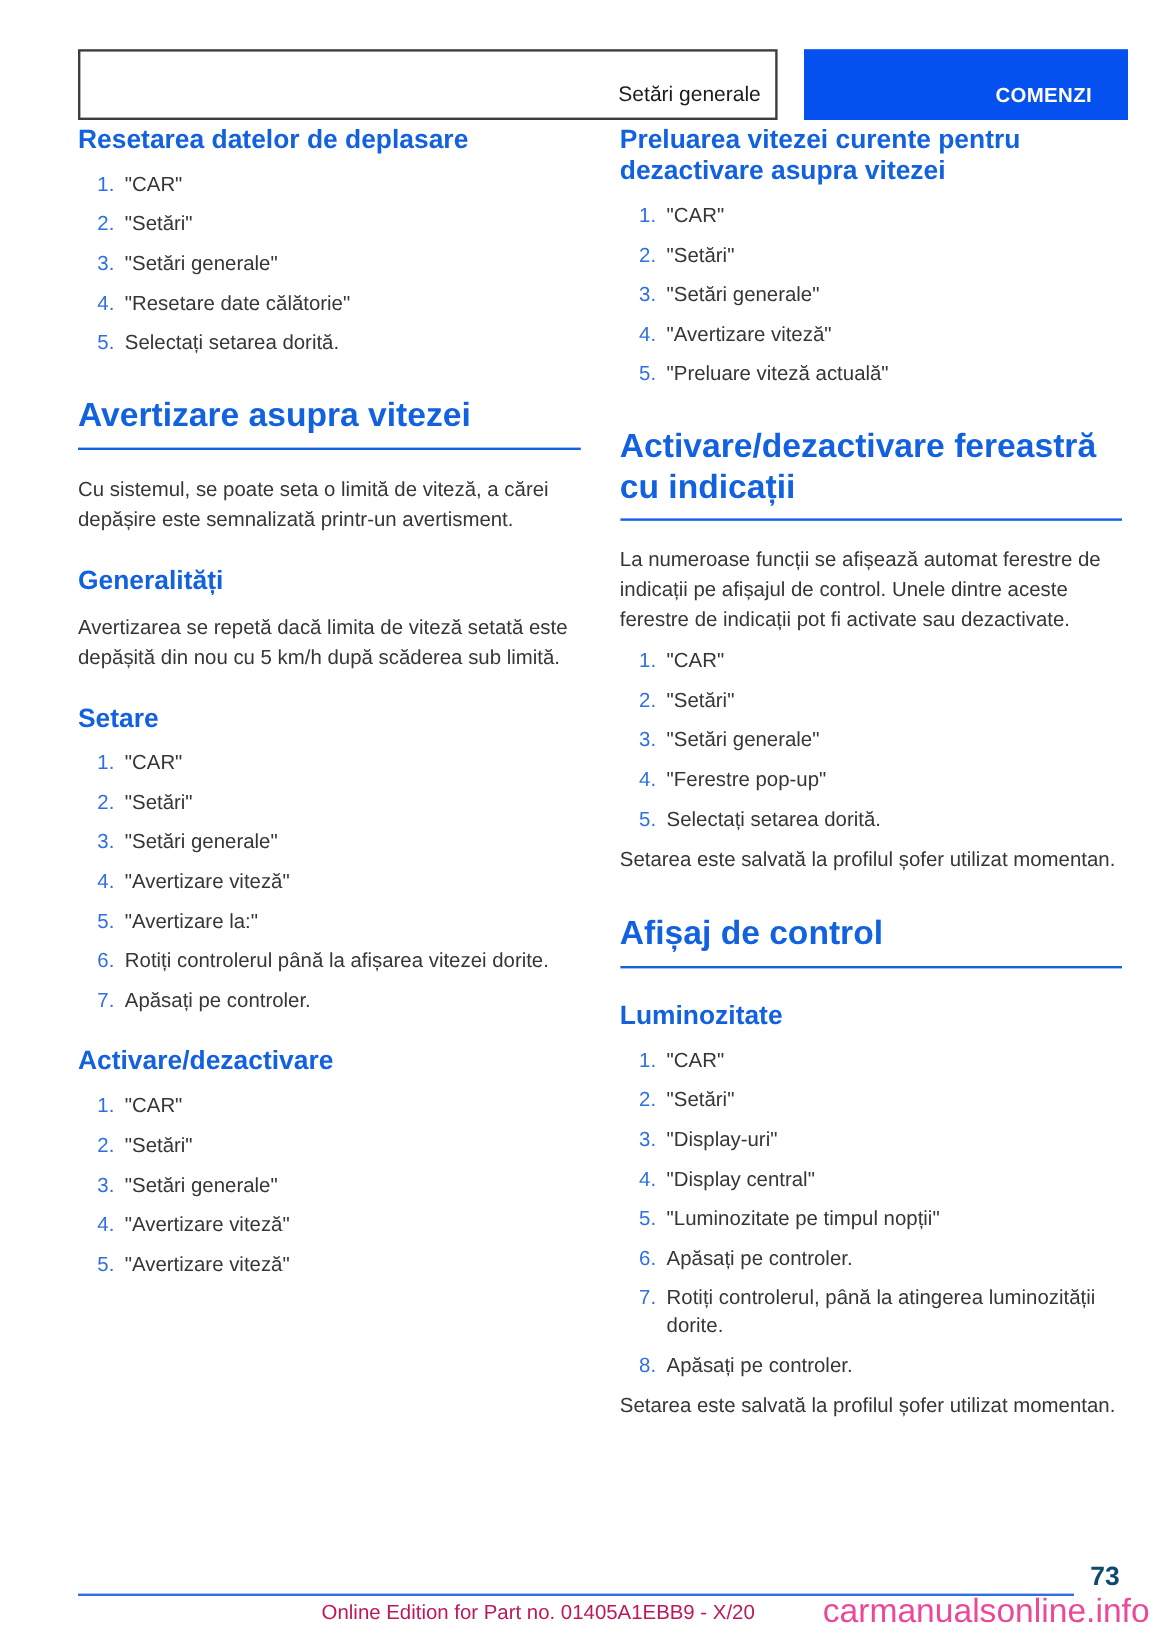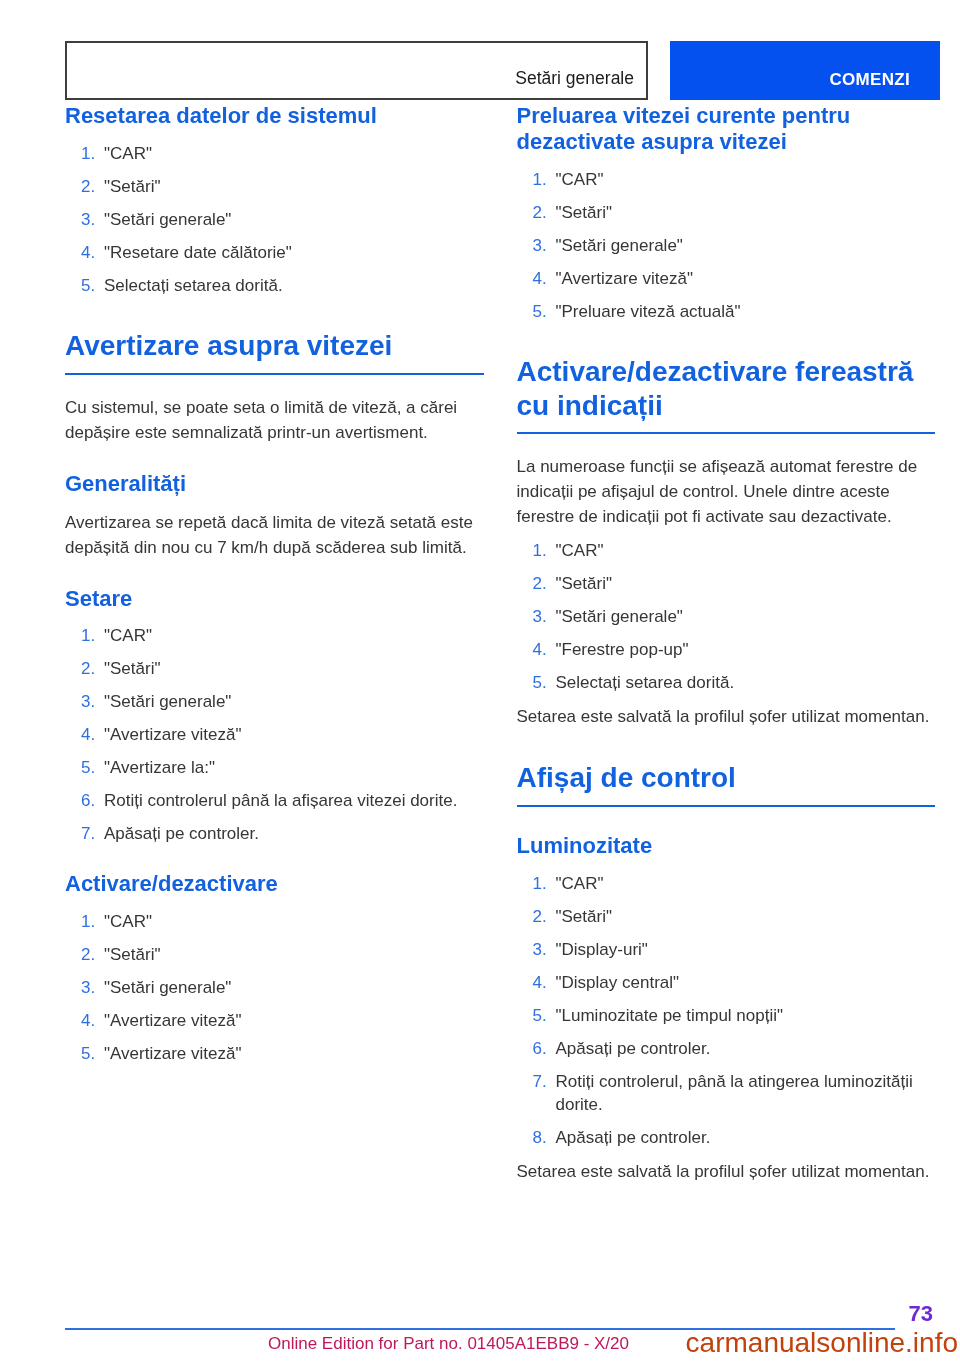--- a/index.html
+++ b/index.html
@@ -103,34 +103,34 @@
     position: absolute;
     top: 1328px; left: 65px;
     width: 830px; height: 2px;
     background: #2f6fe2;
   }
   .page-number {
     position: absolute;
     top: 1301px; right: 27px;
     font-size: 22px;
     font-weight: bold;
-    color: #6d28d9;
+    color: #0c4a6e;
   }
   .edition-note {
     position: absolute;
     top: 1334px; left: 268px;
     font-size: 17px;
     color: #be185d;
     white-space: nowrap;
   }
   .watermark {
     position: absolute;
     top: 1327px; right: 2px;
     font-size: 28px;
-    color: #c2410c;
+    color: #ec4899;
     white-space: nowrap;
   }
 </style>
 </head>
 <body>
 
 <div class="page">
 
   <div class="header">
     <div class="section-box">
@@ -138,35 +138,35 @@
     </div>
     <div class="tab">
       <span>COMENZI</span>
     </div>
   </div>
 
   <div class="content">
 
     <div class="col">
 
-      <h2>Resetarea datelor de sistemul</h2>
+      <h2>Resetarea datelor de deplasare</h2>
       <ol class="steps">
         <li>"CAR"</li>
         <li>"Setări"</li>
         <li>"Setări generale"</li>
         <li>"Resetare date călătorie"</li>
         <li>Selectați setarea dorită.</li>
       </ol>
 
       <h1>Avertizare asupra vitezei</h1>
 
       <p>Cu sistemul, se poate seta o limită de viteză, a cărei depășire este semnalizată printr-un avertisment.</p>
 
       <h2>Generalități</h2>
-      <p>Avertizarea se repetă dacă limita de viteză setată este depășită din nou cu 7 km/h după scăderea sub limită.</p>
+      <p>Avertizarea se repetă dacă limita de viteză setată este depășită din nou cu 5 km/h după scăderea sub limită.</p>
 
       <h2>Setare</h2>
       <ol class="steps">
         <li>"CAR"</li>
         <li>"Setări"</li>
         <li>"Setări generale"</li>
         <li>"Avertizare viteză"</li>
         <li>"Avertizare la:"</li>
         <li>Rotiți controlerul până la afișarea vitezei dorite.</li>
         <li>Apăsați pe controler.</li>
@@ -178,21 +178,21 @@
         <li>"Setări"</li>
         <li>"Setări generale"</li>
         <li>"Avertizare viteză"</li>
         <li>"Avertizare viteză"</li>
       </ol>
 
     </div>
 
     <div class="col">
 
-      <h2>Preluarea vitezei curente pentru dezactivate asupra vitezei</h2>
+      <h2>Preluarea vitezei curente pentru dezactivare asupra vitezei</h2>
       <ol class="steps">
         <li>"CAR"</li>
         <li>"Setări"</li>
         <li>"Setări generale"</li>
         <li>"Avertizare viteză"</li>
         <li>"Preluare viteză actuală"</li>
       </ol>
 
       <h1>Activare/dezactivare fereastră cu indicații</h1>
       <p>La numeroase funcții se afișează automat ferestre de indicații pe afișajul de control. Unele dintre aceste ferestre de indicații pot fi activate sau dezactivate.</p>

